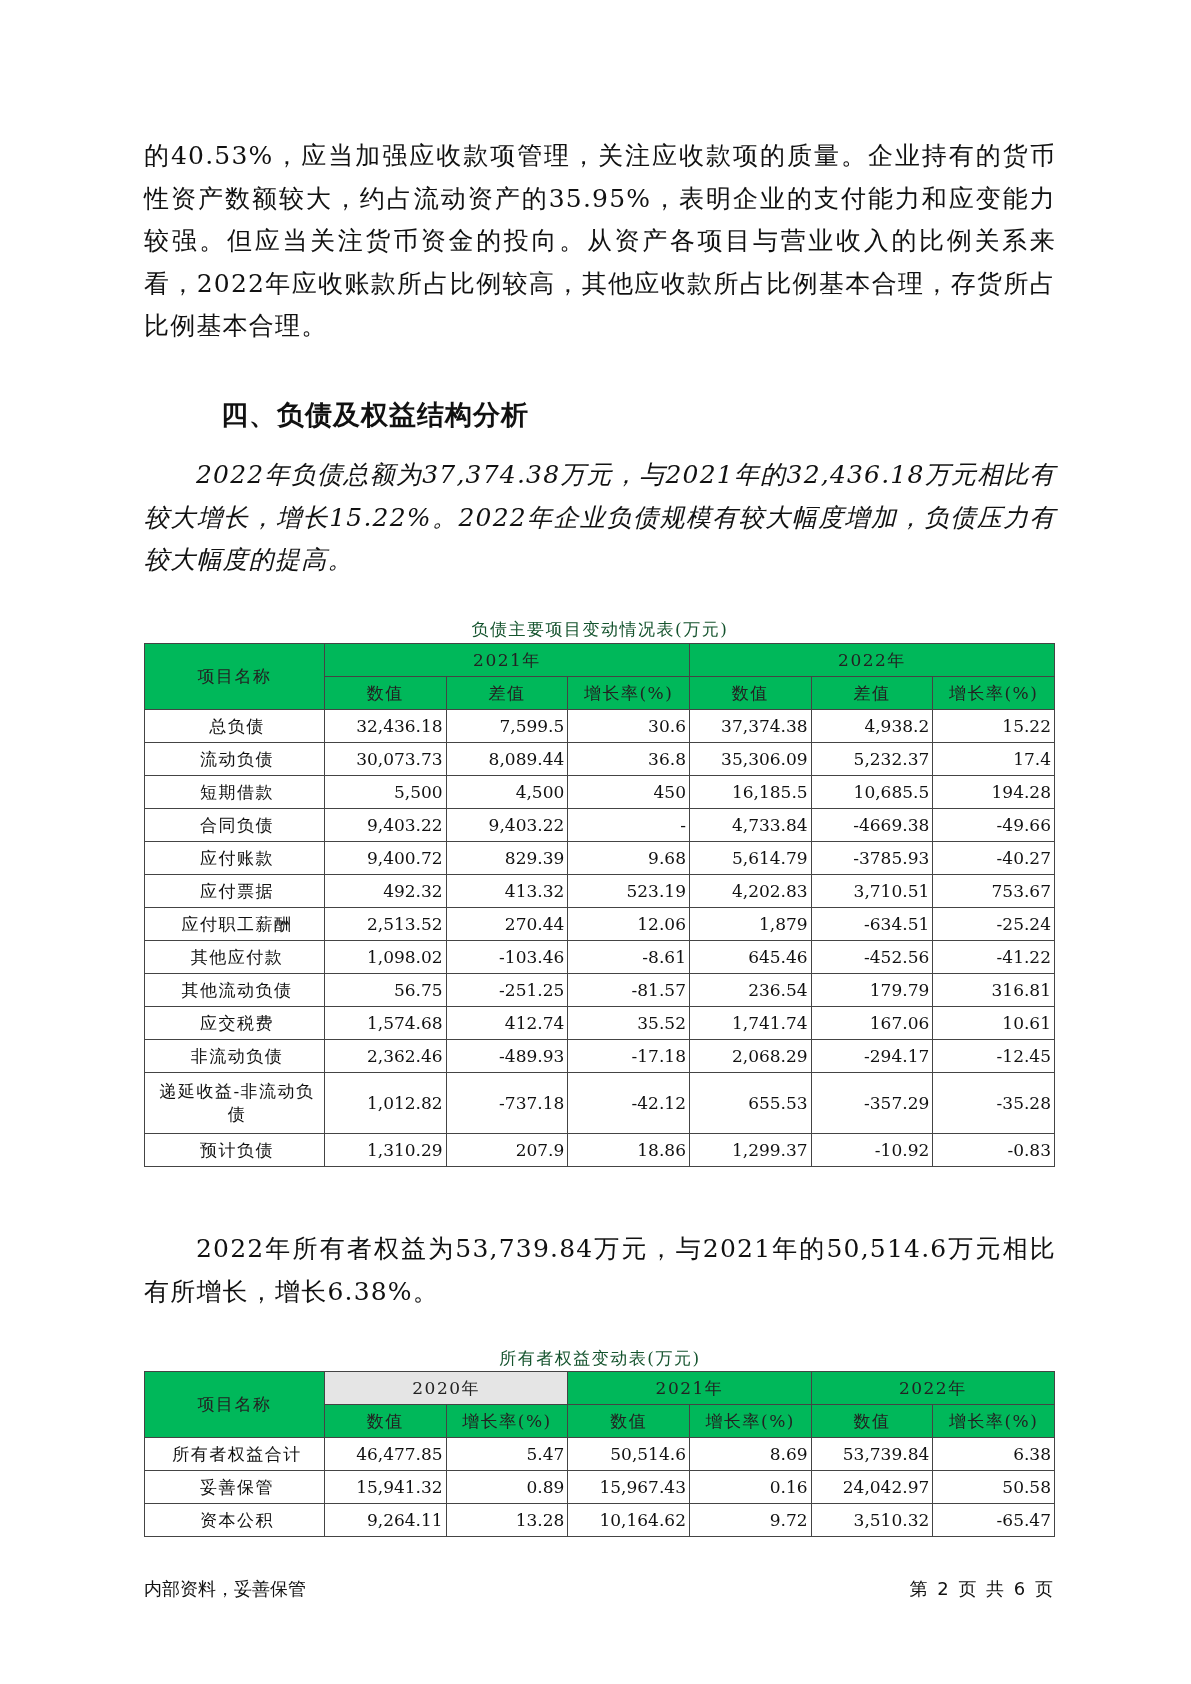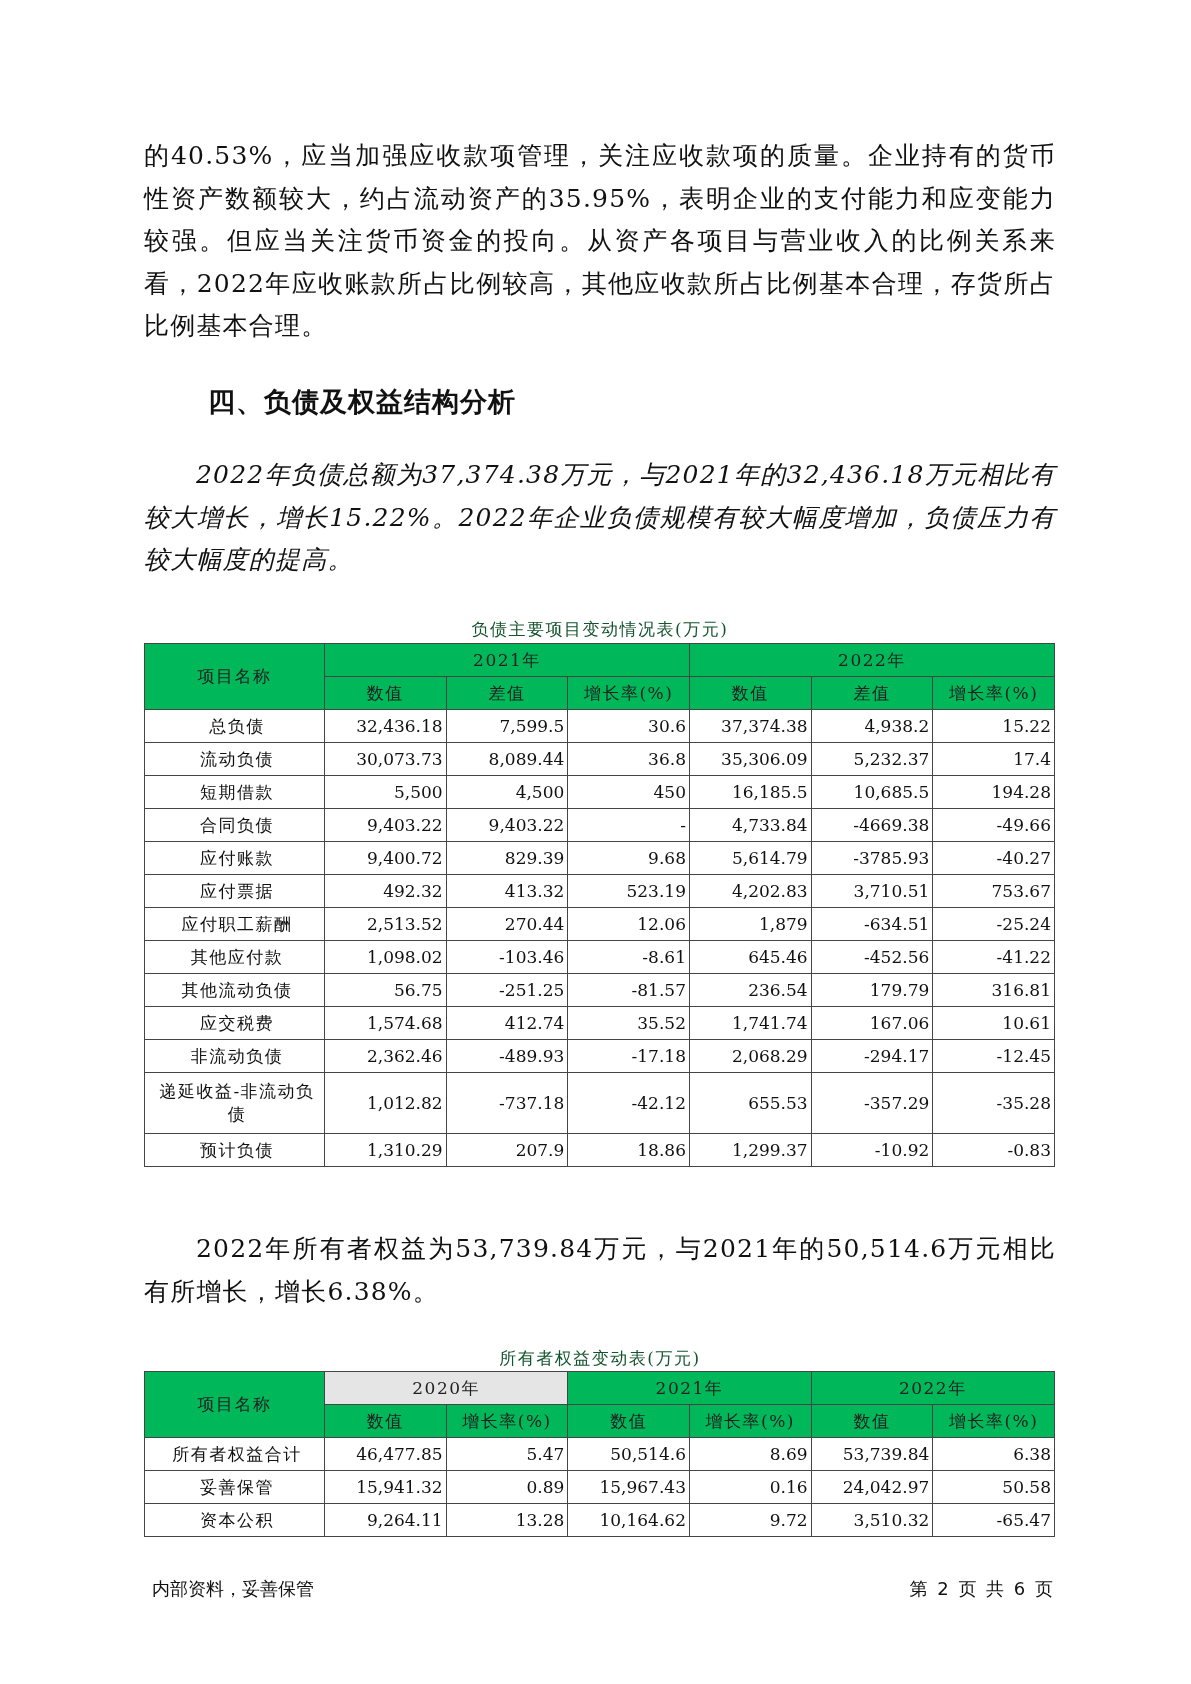--- a/index.html
+++ b/index.html
@@ -2,21 +2,21 @@
 <html><head>
 <meta charset="utf-8">
 <style>
   html, body { margin: 0; padding: 0; background: #ffffff; }
   body { width: 1191px; height: 1684px; position: relative; overflow: hidden;
          font-family: "DejaVu Serif", "Liberation Serif", serif; color: #111; }
   .para { position: absolute; left: 144px; width: 912px; font-size: 25px; line-height: 42.5px;
           letter-spacing: 1.2px; text-align: justify; margin: 0; }
   .para.indent { text-indent: 52px; }
   .heading { position: absolute; left: 208px; top: 384px; font-size: 27px; font-weight: bold;
-             font-family: "DejaVu Sans", "Liberation Sans", sans-serif; margin: 0; letter-spacing: 1px; }
+             font-family: "DejaVu Sans", "Liberation Sans", sans-serif; margin: 13px; letter-spacing: 1px; }
   .caption { position: absolute; left: 144px; width: 912px; text-align: center; font-size: 17px;
              letter-spacing: 1.5px; color: #14532d; }
   table.fin { position: absolute; left: 144px; width: 911px; border-collapse: collapse;
               font-size: 17px; table-layout: fixed; }
   table.fin td, table.fin th { border: 1px solid #444; padding: 0 3px; font-weight: normal; }
   table.fin th { background: #00b85a; text-align: center; height: 32px; letter-spacing: 1.5px; color: #222; }
   table.fin td { height: 32px; text-align: right; }
   table.fin td.name { text-align: center; padding-left: 8px; letter-spacing: 1.5px; }
   table.fin tr.tall td { height: 60px; }
   table.fin td.num { font-family: "DejaVu Serif", "Liberation Serif", serif; }
@@ -234,14 +234,14 @@
         <td class="num">9,264.11</td>
         <td class="num">13.28</td>
         <td class="num">10,164.62</td>
         <td class="num">9.72</td>
         <td class="num">3,510.32</td>
         <td class="num">-65.47</td>
       </tr>
     </tbody>
 </table>
 
-<div class="footer" style="left:152px;">内部资料，妥善保管</div>
+<div class="footer" style="left:144px;">内部资料，妥善保管</div>
 <div class="footer" style="right:136px; letter-spacing:2px;">第 2 页  共 6 页</div>
 
 </body></html>

